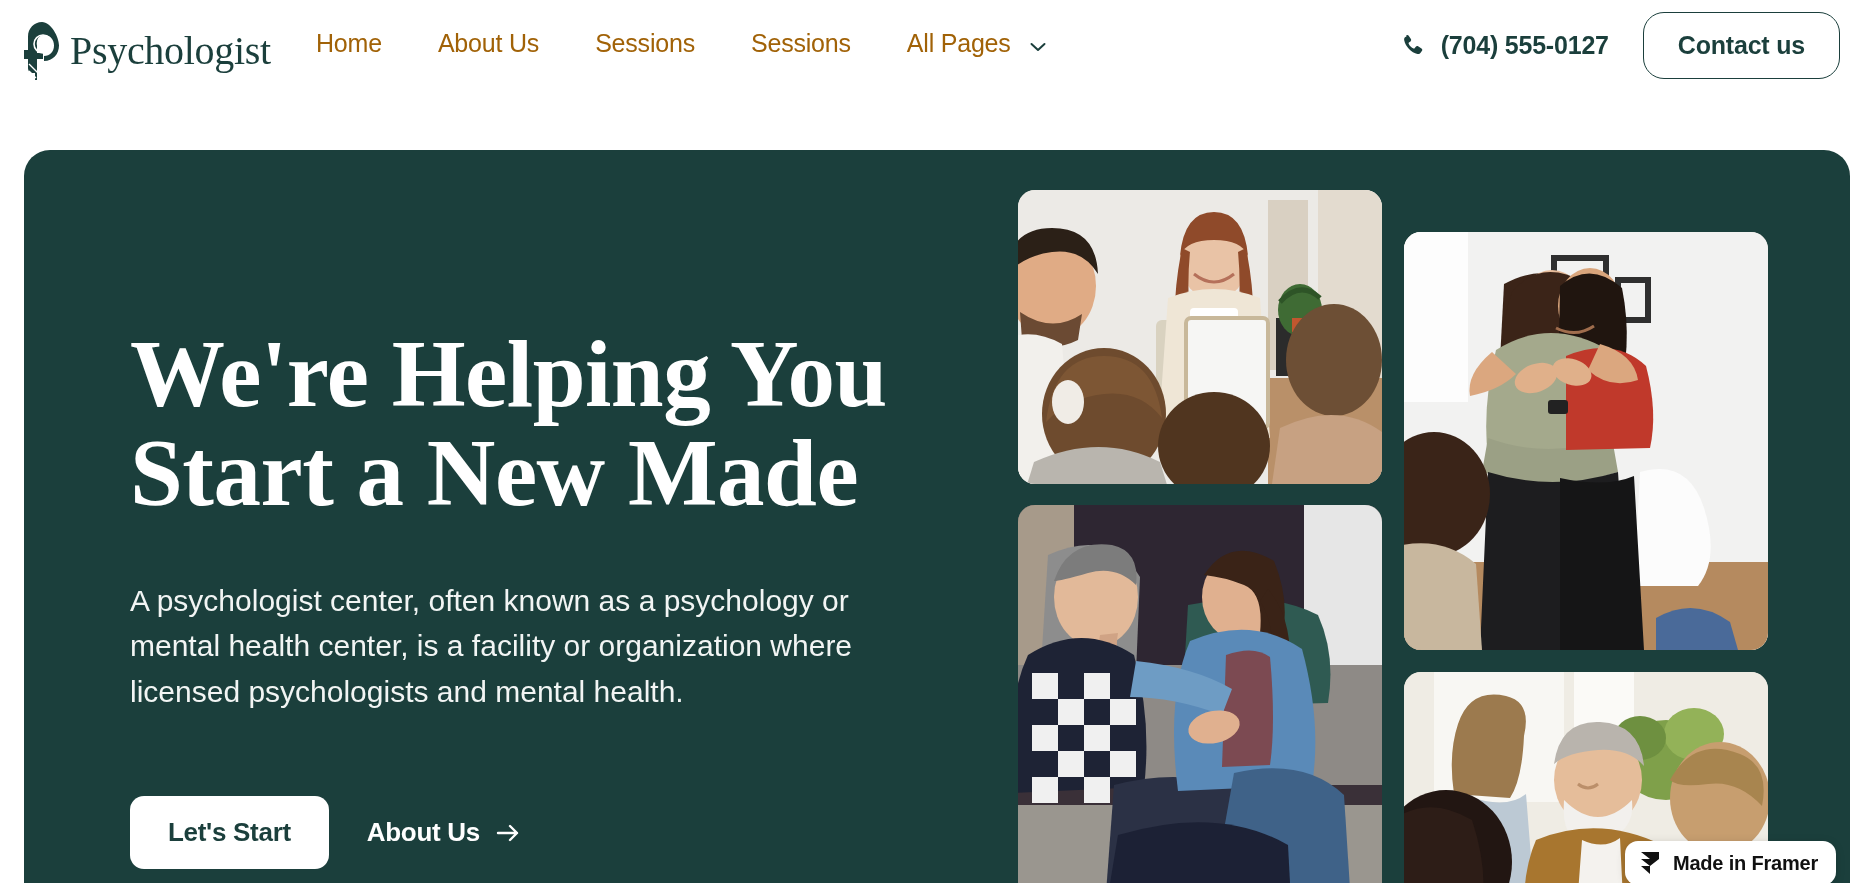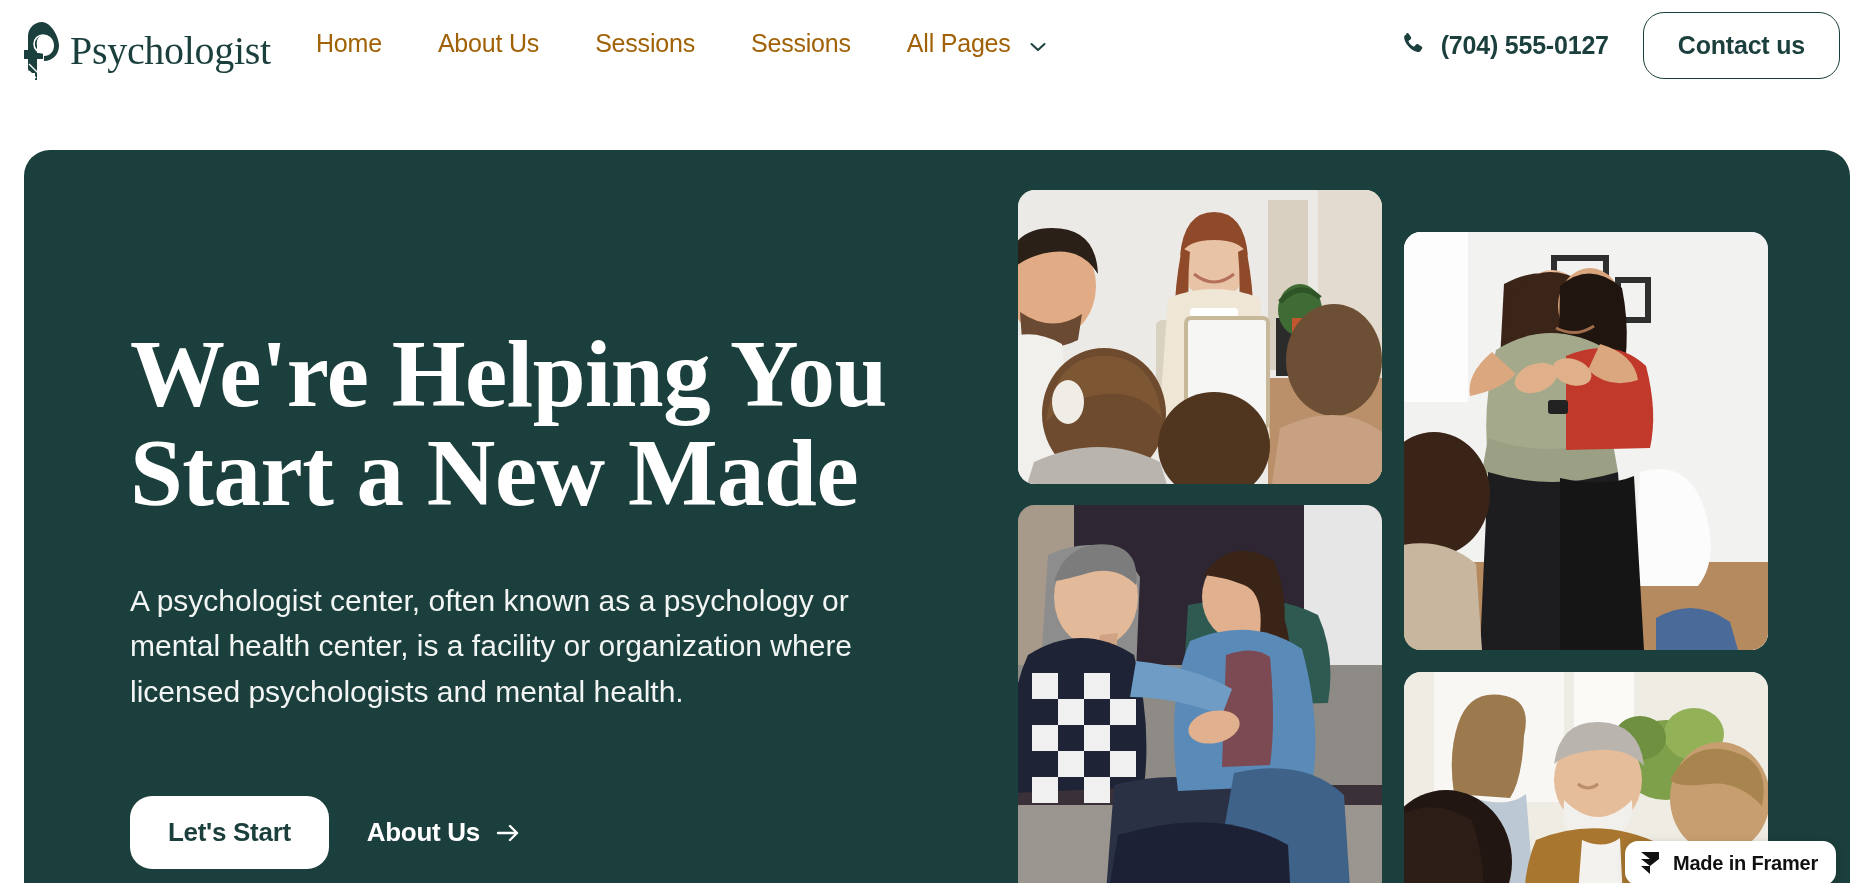--- a/index.html
+++ b/index.html
@@ -42,21 +42,21 @@
   .nav-item.dropdown { display:flex; align-items:center; gap:19px; }
   .chev {
     width:16px; height:10px; display:inline-block;
   }
 
   .header-right {
     position:absolute; right:22px; top:12px;
     display:flex; align-items:center; gap:34px;
   }
   .phone {
-    display:flex; align-items:flex-start; gap:16px;
+    display:flex; align-items:center; gap:16px;
     cursor:pointer;
   }
   .phone-icon { width:26px; height:26px; display:block; }
   .phone-num {
     font-size:25px; color:#1b3f3c; font-weight:600; letter-spacing:-0.2px;
   }
   .contact-btn {
     border:1.6px solid #1b3f3c;
     border-radius:21px;
     padding:18px 34px;
@@ -92,21 +92,21 @@
     font-size:30px;
     line-height:1.52;
     max-width:760px;
   }
   .hero-actions {
     position:absolute; left:106px; top:646px;
     display:flex; align-items:center; gap:38px;
   }
   .btn-primary {
     background:#ffffff; color:#1b3f3c;
-    border:none; border-radius:22px;
+    border:none; border-radius:14px;
     padding:21px 38px;
     font-size:26px; font-weight:700; cursor:pointer;
     letter-spacing:-0.3px; white-space:nowrap;
   }
   .btn-link {
     color:#ffffff; font-size:26px; font-weight:700;
     display:flex; align-items:center; gap:16px;
     cursor:pointer; letter-spacing:-0.3px; white-space:nowrap;
   }
   .arrow { width:24px; height:20px; display:block; }

